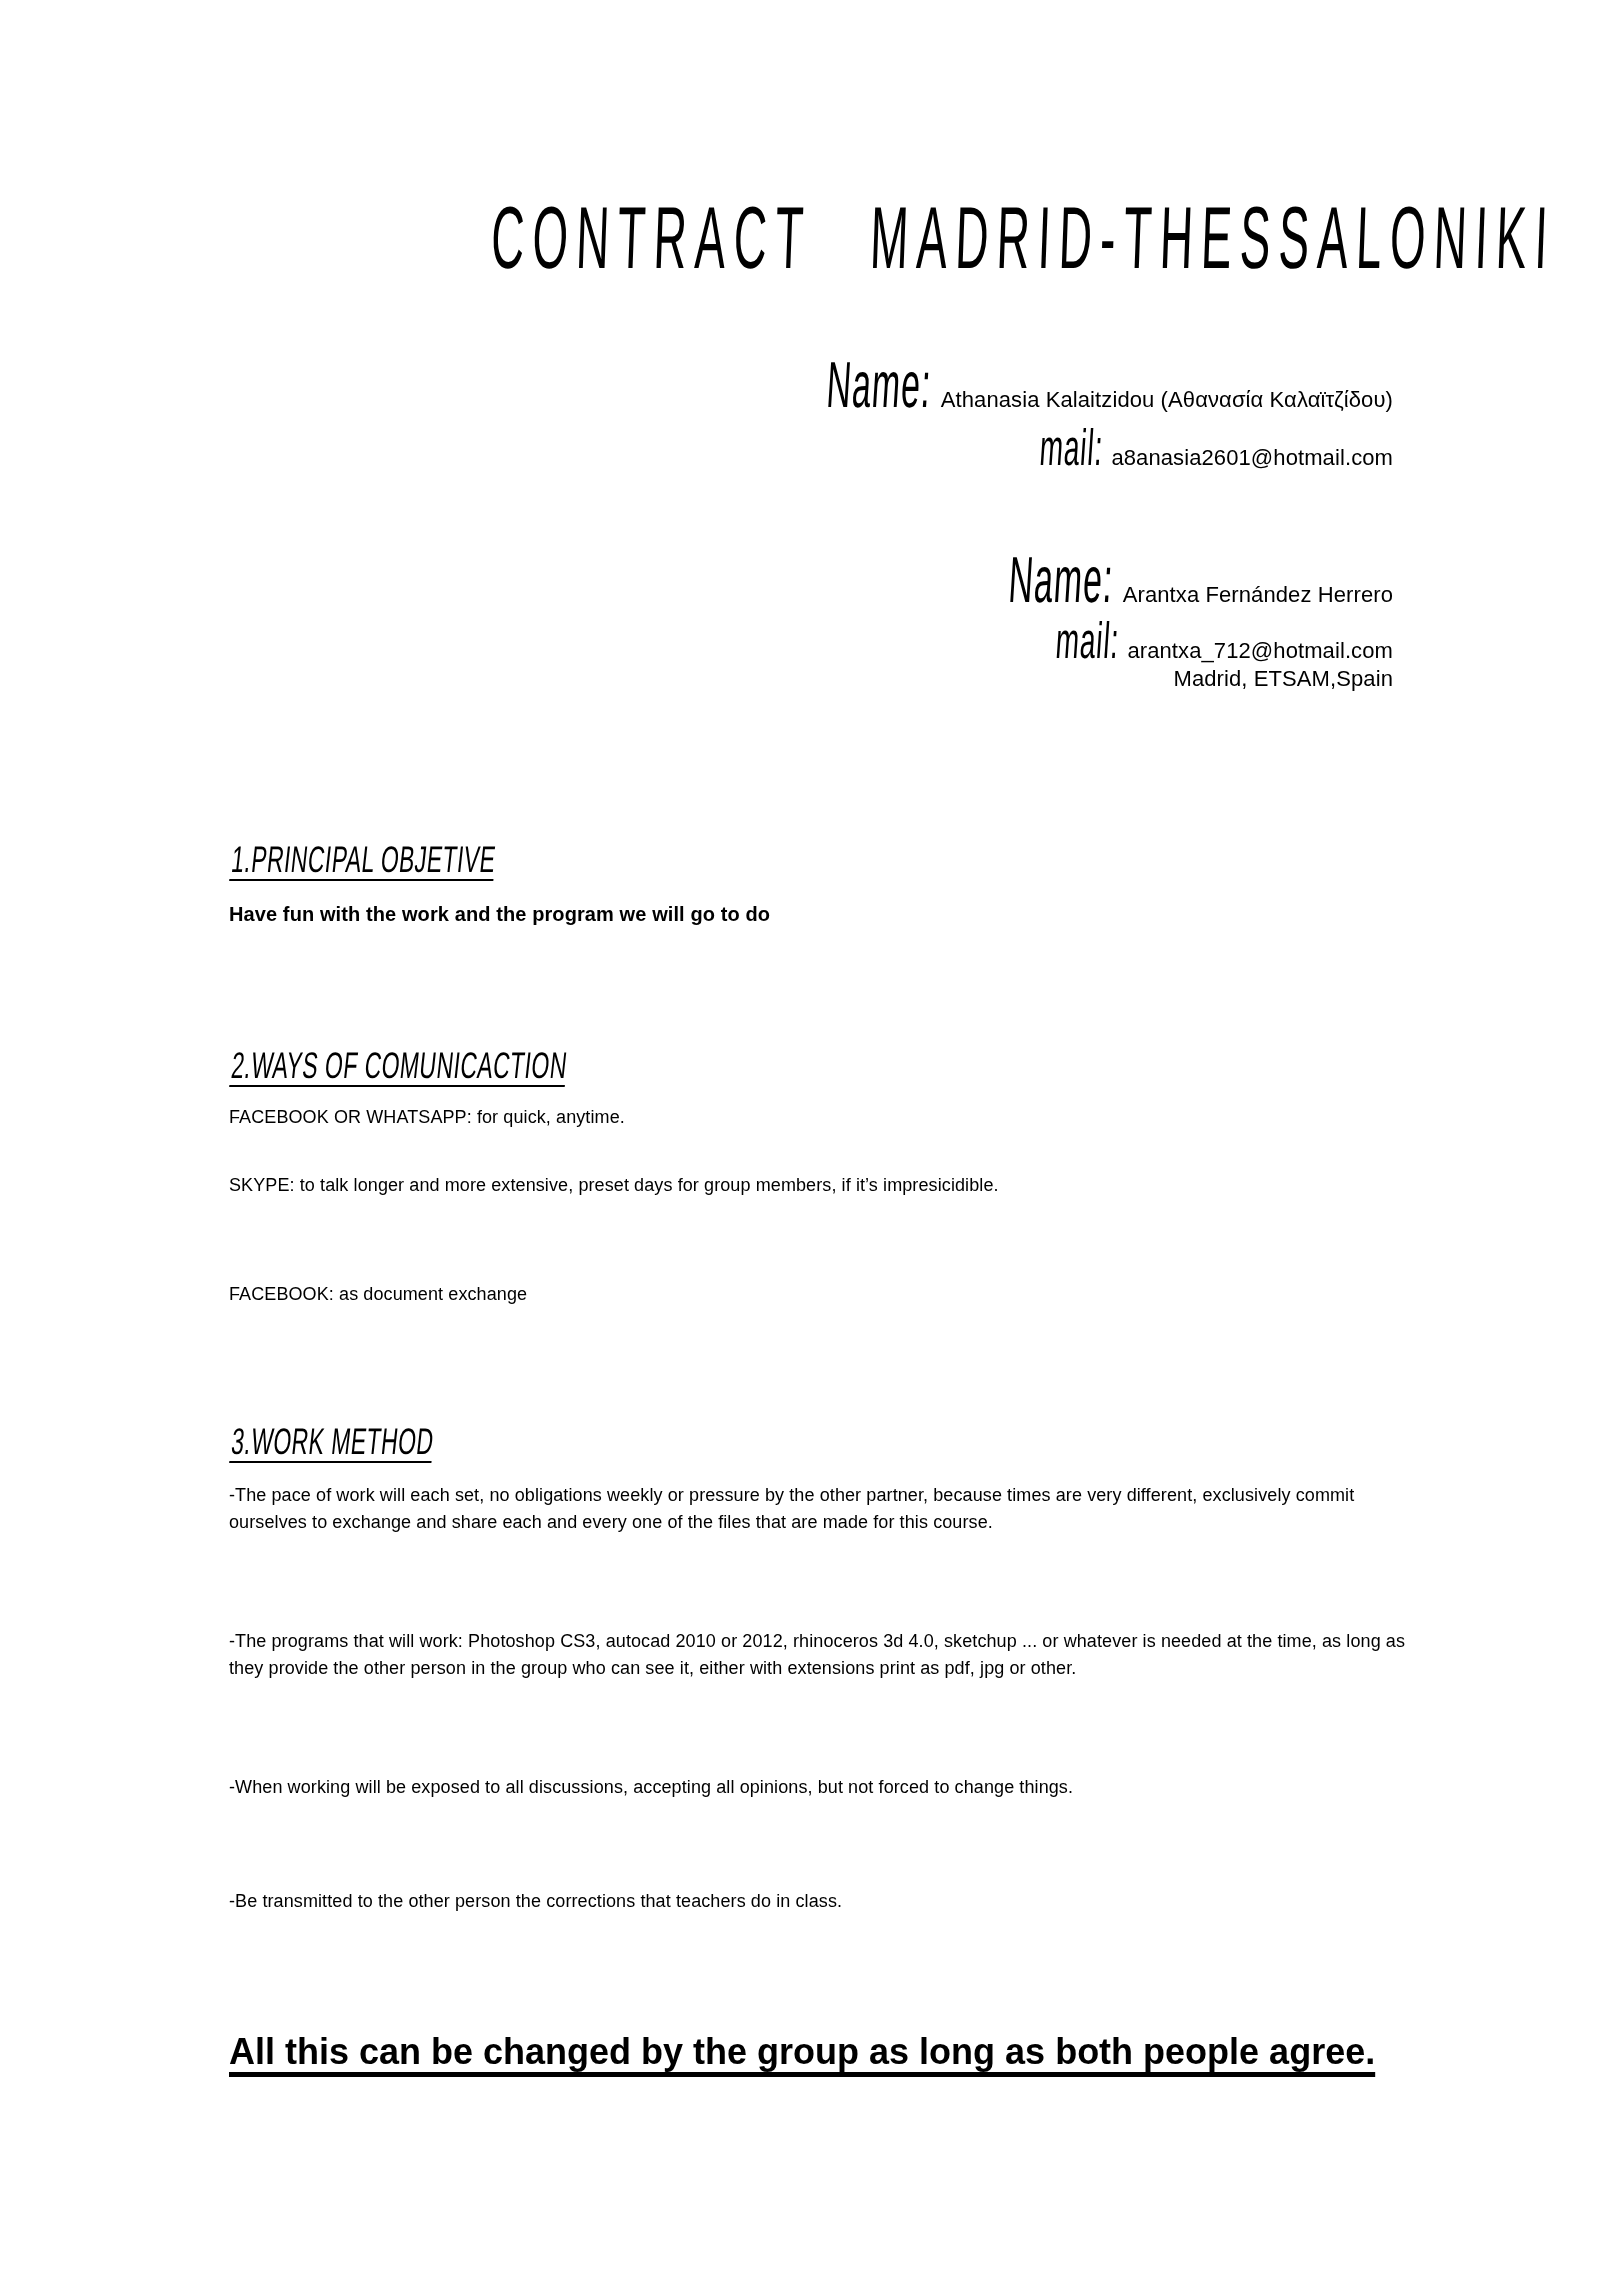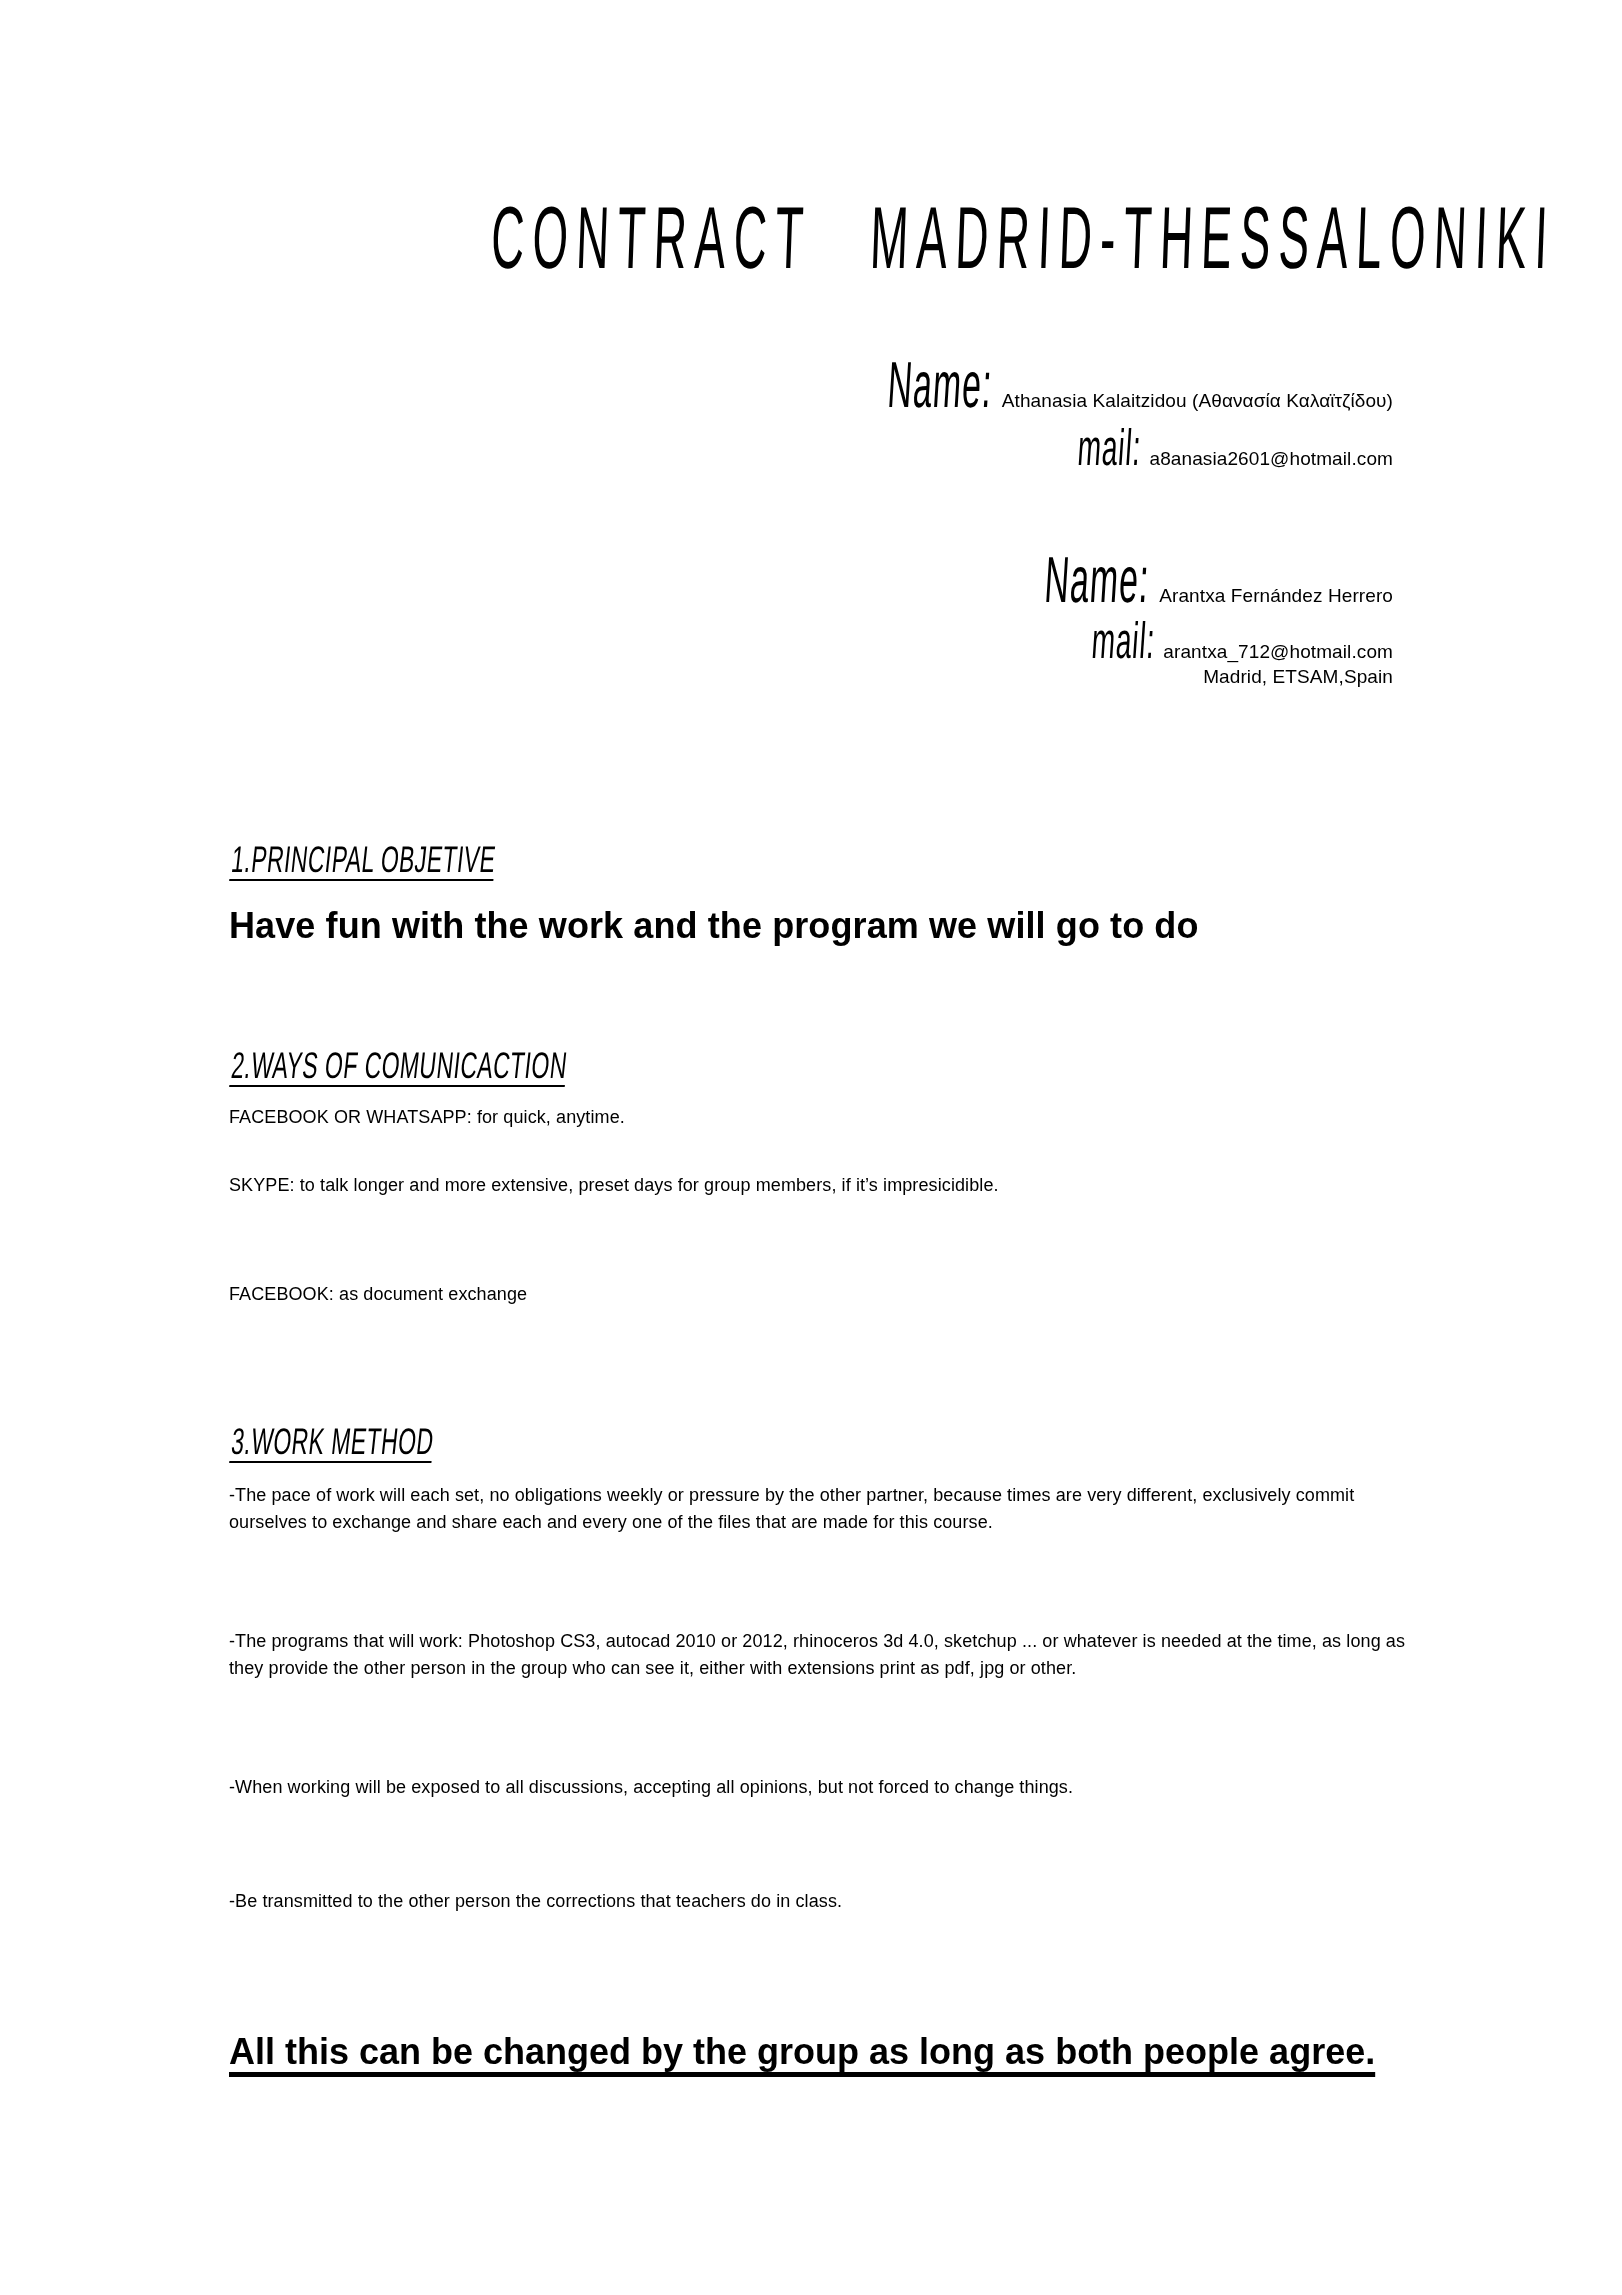--- a/index.html
+++ b/index.html
@@ -51,21 +51,21 @@
     margin-right: 11.8px;
   }
   .mail-label {
     font-size: 51px;
     transform: scaleX(0.55) skewX(-7deg);
     transform-origin: right bottom;
     letter-spacing: 0.03em;
     margin-right: 10.5px;
   }
   .name-text, .loc-text, .mail-text {
-    font-size: 19px;
+    font-size: 22px;
     letter-spacing: 0.1px;
   }
   .sec-head {
     position: absolute;
     left: 229px;
     font-size: 37px;
     line-height: 1.2;
   }
   .sec-head .hand {
     transform: scaleX(0.62) skewX(-10deg);
@@ -78,21 +78,21 @@
   .para {
     position: absolute;
     left: 229px;
     width: 1184px;
     font-size: 18px;
     line-height: 1.5;
     letter-spacing: 0.1px;
   }
   .para.bold {
     font-weight: bold;
-    font-size: 36px;
+    font-size: 20px;
   }
   .closing {
     position: absolute;
     left: 229px;
     width: 1184px;
     font-size: 36px;
     font-weight: bold;
     line-height: 1.5;
   }
   .closing span {

